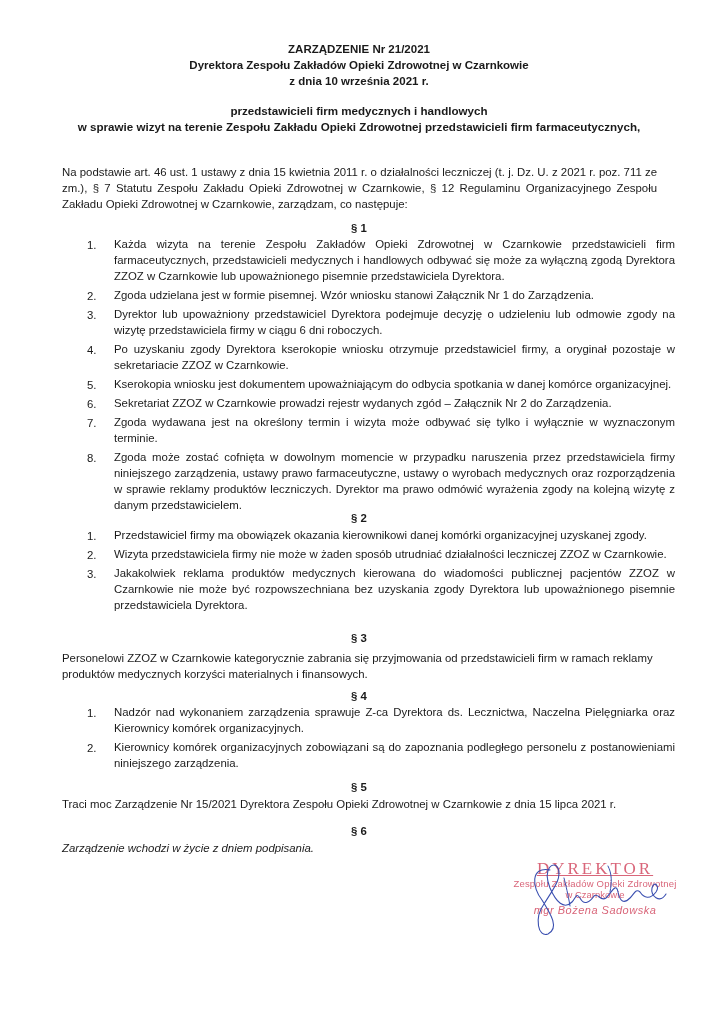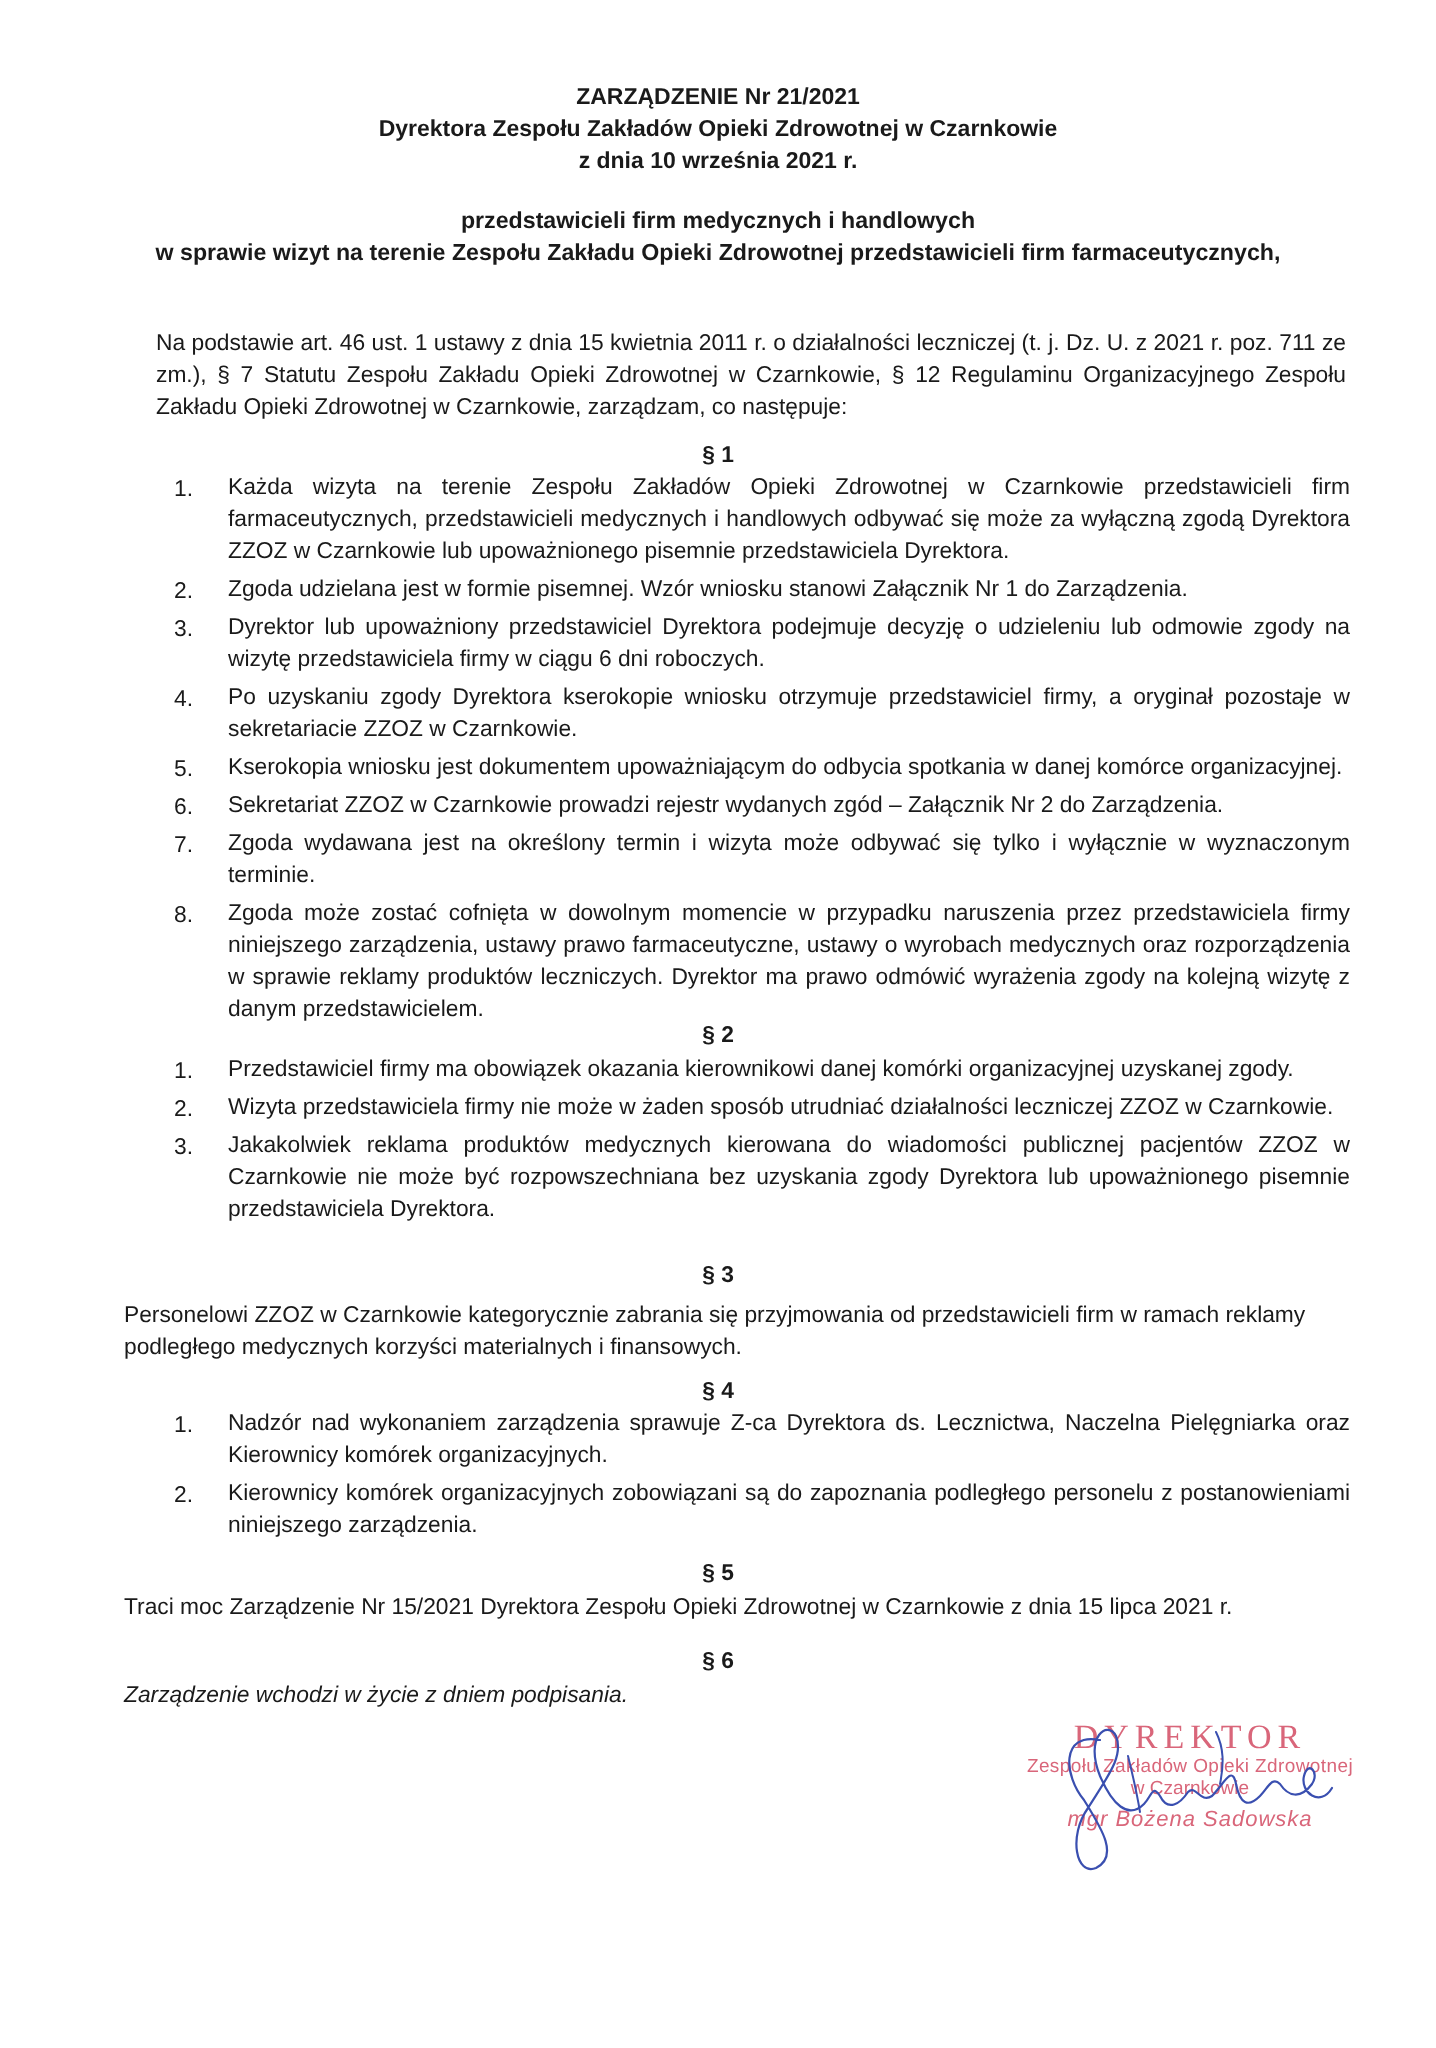--- a/index.html
+++ b/index.html
@@ -38,21 +38,20 @@
       position: absolute;
       font-size: 11.4px;
       line-height: 16px;
       text-align: justify;
     }
     .para.intro {
       left: 62px;
       width: 595px;
       top: 164px;
       text-align-last: left;
-      margin-left: 16px;
     }
     .section-title {
       position: absolute;
       left: 0;
       width: 718px;
       text-align: center;
       font-weight: bold;
       font-size: 11.4px;
       line-height: 16px;
     }
@@ -97,20 +96,21 @@
       width: 190px;
       height: 80px;
       color: #d9667a;
       text-align: center;
     }
     .stamp .title {
       font-family: "Liberation Serif", "DejaVu Serif", serif;
       font-size: 17px;
       letter-spacing: 3px;
       line-height: 18px;
+      text-decoration: underline;
     }
     .stamp .org {
       font-size: 9.5px;
       line-height: 11px;
       letter-spacing: 0.2px;
     }
     .stamp .city {
       font-size: 9.5px;
       line-height: 11px;
     }
@@ -161,21 +161,21 @@
   </ol>
 
   <div class="section-title" style="top:510px;">§ 2</div>
   <ol class="items s2-list">
     <li><span class="num">1.</span><span>Przedstawiciel firmy ma obowiązek okazania kierownikowi danej komórki organizacyjnej uzyskanej zgody.</span></li>
     <li><span class="num">2.</span><span>Wizyta przedstawiciela firmy nie może w żaden sposób utrudniać działalności leczniczej ZZOZ w Czarnkowie.</span></li>
     <li><span class="num">3.</span><span>Jakakolwiek reklama produktów medycznych kierowana do wiadomości publicznej pacjentów ZZOZ w Czarnkowie nie może być rozpowszechniana bez uzyskania zgody Dyrektora  lub upoważnionego pisemnie przedstawiciela Dyrektora.</span></li>
   </ol>
 
   <div class="section-title" style="top:630px;">§ 3</div>
-  <div class="plain" style="top:650px;">Personelowi ZZOZ w Czarnkowie kategorycznie zabrania się przyjmowania od przedstawicieli firm w ramach reklamy podległego medycznych korzyści materialnych i finansowych.</div>
+  <div class="plain" style="top:650px;">Personelowi ZZOZ w Czarnkowie kategorycznie zabrania się przyjmowania od przedstawicieli firm w ramach reklamy produktów medycznych korzyści materialnych i finansowych.</div>
 
   <div class="section-title" style="top:688px;">§ 4</div>
   <ol class="items s4-list">
     <li><span class="num">1.</span><span>Nadzór nad wykonaniem zarządzenia sprawuje Z-ca Dyrektora ds. Lecznictwa, Naczelna Pielęgniarka oraz Kierownicy komórek organizacyjnych.</span></li>
     <li><span class="num">2.</span><span>Kierownicy komórek organizacyjnych zobowiązani są do zapoznania podległego personelu z postanowieniami niniejszego zarządzenia.</span></li>
   </ol>
 
   <div class="section-title" style="top:779px;">§ 5</div>
   <div class="plain" style="top:796px;">Traci moc Zarządzenie Nr 15/2021 Dyrektora Zespołu Opieki Zdrowotnej w Czarnkowie z dnia 15 lipca 2021 r.</div>
 

